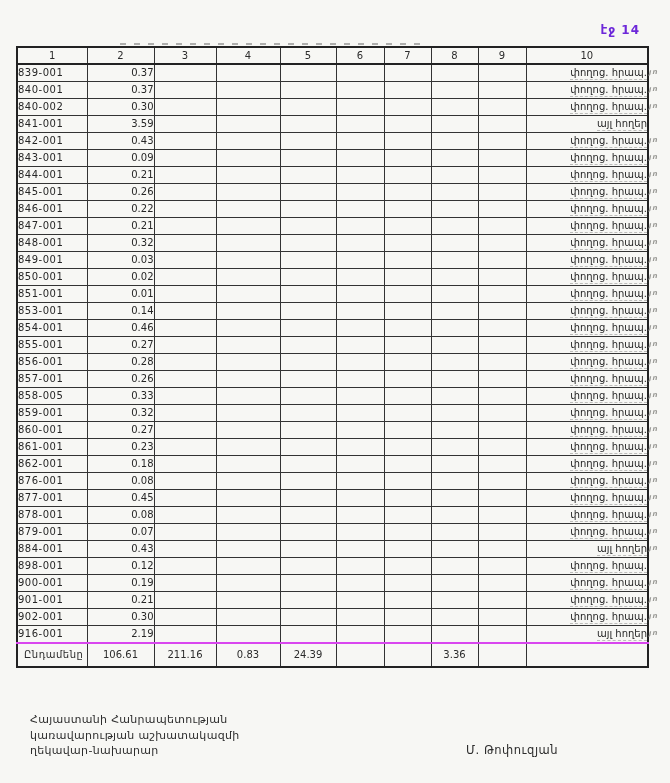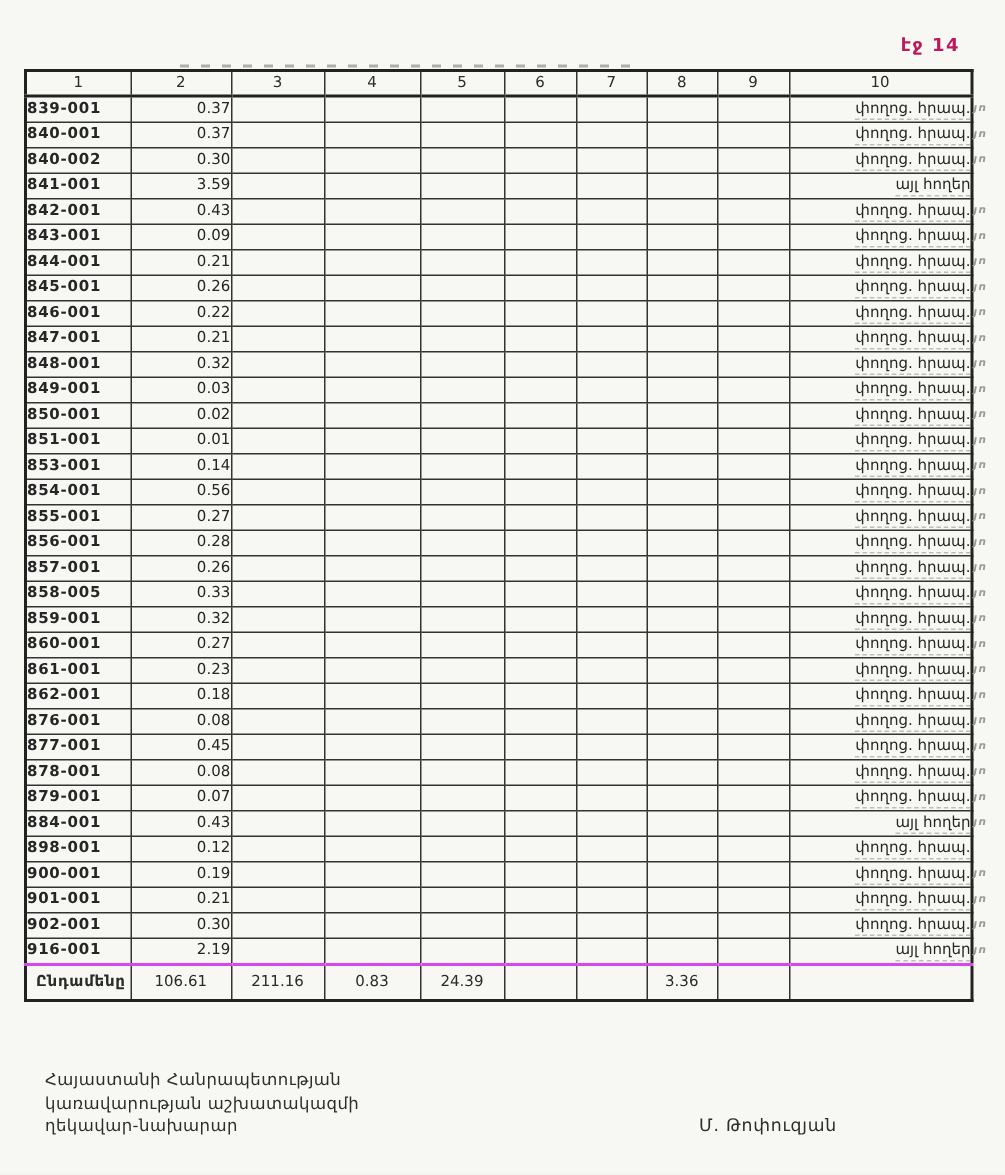--- a/index.html
+++ b/index.html
@@ -4,36 +4,36 @@
 <style>
   html,body { margin:0; padding:0; background:#e9e9e7; }
   .page {
     position:relative; width:670px; height:783px; margin:0 auto;
     background:#f7f7f4;
     font-family:"DejaVu Sans", sans-serif;
     color:#2b2b2b; overflow:hidden;
   }
   .page-label {
     position:absolute; top:23px; right:30px;
-    font-size:12px; font-weight:bold; letter-spacing:1px; color:#be185d;
+    font-size:12px; font-weight:bold; letter-spacing:1px; color:#6d28d9;
   }
   table.grid {
     position:absolute; left:16px; top:46px; width:631px;
     border-collapse:collapse; table-layout:fixed;
     border:2px solid #222;
   }
   table.grid th, table.grid td {
     border:1px solid #333; padding:0; overflow:hidden; white-space:nowrap;
   }
   table.grid thead th {
     height:15px; font-size:10px; font-weight:normal; text-align:center; color:#2c2c2c;
     border-bottom:2px solid #222;
   }
   table.grid tbody td { height:16px; font-size:10px; line-height:16px; color:#262626; }
-  td.c1 { text-align:left; padding-left:4px; letter-spacing:0.5px;font-weight:bold; }
+  td.c1 { text-align:left; padding-left:4px; letter-spacing:0.5px; }
   td.c2 { text-align:right; }
   td.c10 { text-align:right; padding-left:4px; }
   td.c10 .u { border-bottom:1px dashed rgba(40,40,40,0.28); padding-bottom:1px; }
   table.grid tfoot td {
     height:22px; font-size:10px; line-height:22px; border-top:2px solid #d946ef;
   }
   tfoot td.c1 { padding-left:6px; }
   tfoot td.num { text-align:center; }
   .marks { position:absolute; left:649px; top:64px; width:40px;font-weight:bold; }
   .mark {
@@ -266,21 +266,21 @@
           <td class="c4"></td>
           <td class="c5"></td>
           <td class="c6"></td>
           <td class="c7"></td>
           <td class="c8"></td>
           <td class="c9"></td>
           <td class="c10"><span class="u">փողոց. հրապ.</span></td>
         </tr>
         <tr>
           <td class="c1">854-001</td>
-          <td class="c2">0.56</td>
+          <td class="c2">0.46</td>
           <td class="c3"></td>
           <td class="c4"></td>
           <td class="c5"></td>
           <td class="c6"></td>
           <td class="c7"></td>
           <td class="c8"></td>
           <td class="c9"></td>
           <td class="c10"><span class="u">փողոց. հրապ.</span></td>
         </tr>
         <tr>

